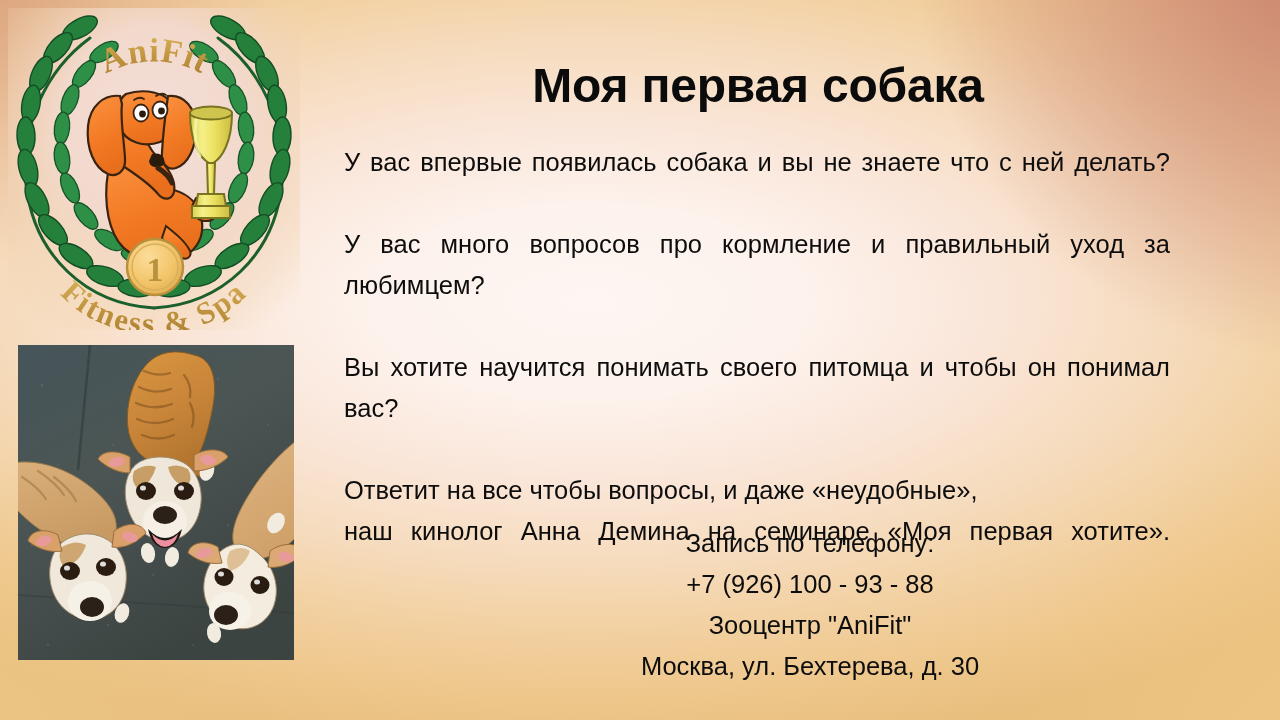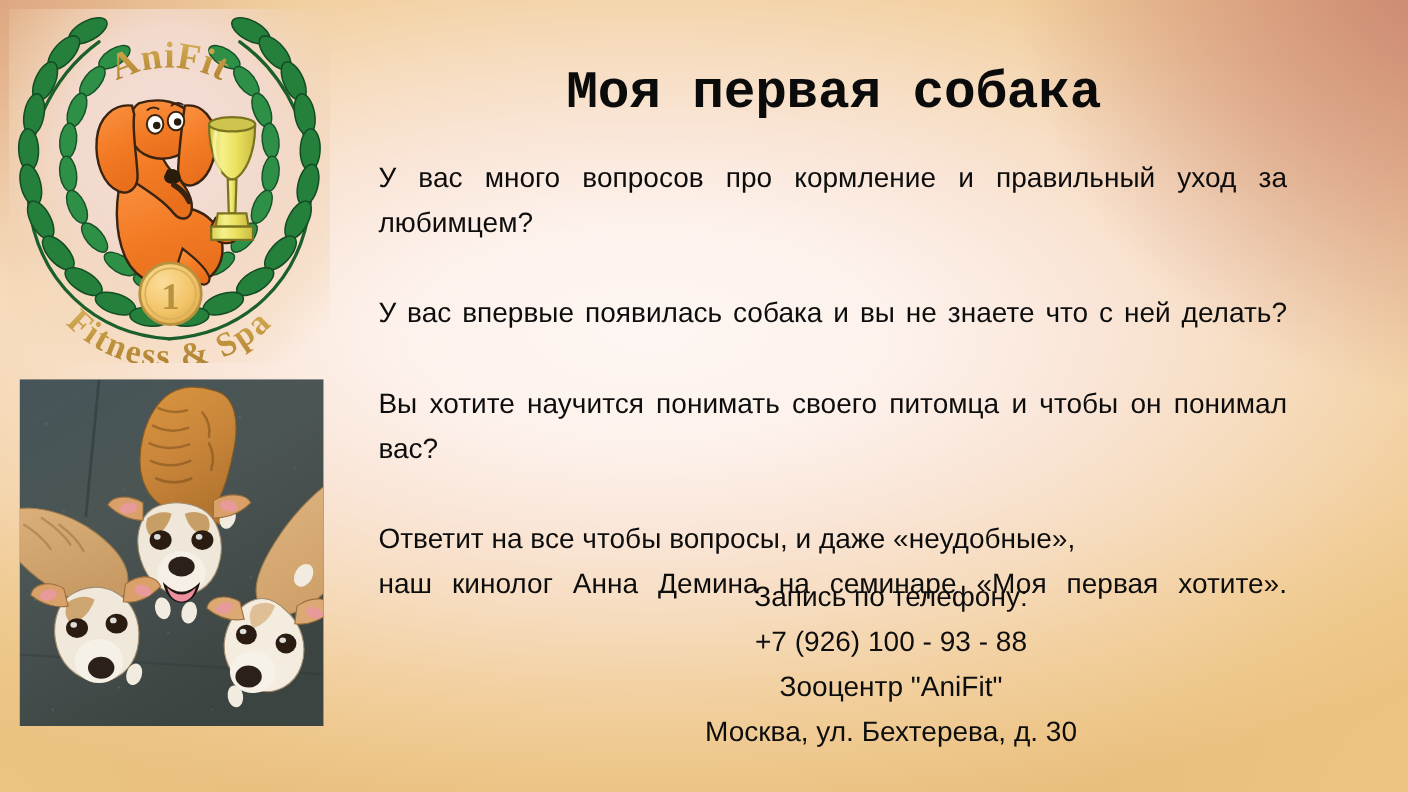--- a/index.html
+++ b/index.html
@@ -63,21 +63,21 @@
   #title {
     position: absolute;
     left: 330px;
     top: 58px;
     width: 856px;
     text-align: center;
     font-size: 48px;
     font-weight: bold;
     letter-spacing: -0.2px;
     color: #0b0b0b;
-    font-family: Liberation Mono, monospace;
+    font-family: Liberation Sans, sans-serif;
     white-space: nowrap;
   }
   #body-copy {
     position: absolute;
     left: 344px;
     top: 142px;
     width: 826px;
     font-size: 25.5px;
     line-height: 41px;
     color: #0d0d0d;
@@ -421,22 +421,22 @@
         <ellipse cx="208" cy="270" rx="12" ry="10" fill="#2b2118"></ellipse>
 
         <ellipse cx="196" cy="288" rx="7" ry="10" fill="#f2ece0" transform="rotate(-10 196 288)"></ellipse>
       </g>
     </svg>
   </div>
 
   <div id="title">Моя первая собака</div>
 
   <div id="body-copy">
+    <p>У вас впервые появилась собака и вы не знаете что с ней делать?</p>
     <p>У вас много вопросов про кормление и правильный уход за любимцем?</p>
-    <p>У вас впервые появилась собака и вы не знаете что с ней делать?</p>
     <p>Вы хотите научится понимать своего питомца и чтобы он понимал вас?</p>
     <p class="ragged">Ответит на все чтобы вопросы, и даже «неудобные»,</p>
     <p>наш кинолог Анна Демина на семинаре «Моя первая хотите».</p>
   </div>
 
   <div id="contact">
     <div>Запись по телефону:</div>
     <div>+7 (926) 100 - 93 - 88</div>
     <div>Зооцентр "AniFit"</div>
     <div>Москва, ул. Бехтерева, д. 30</div>

